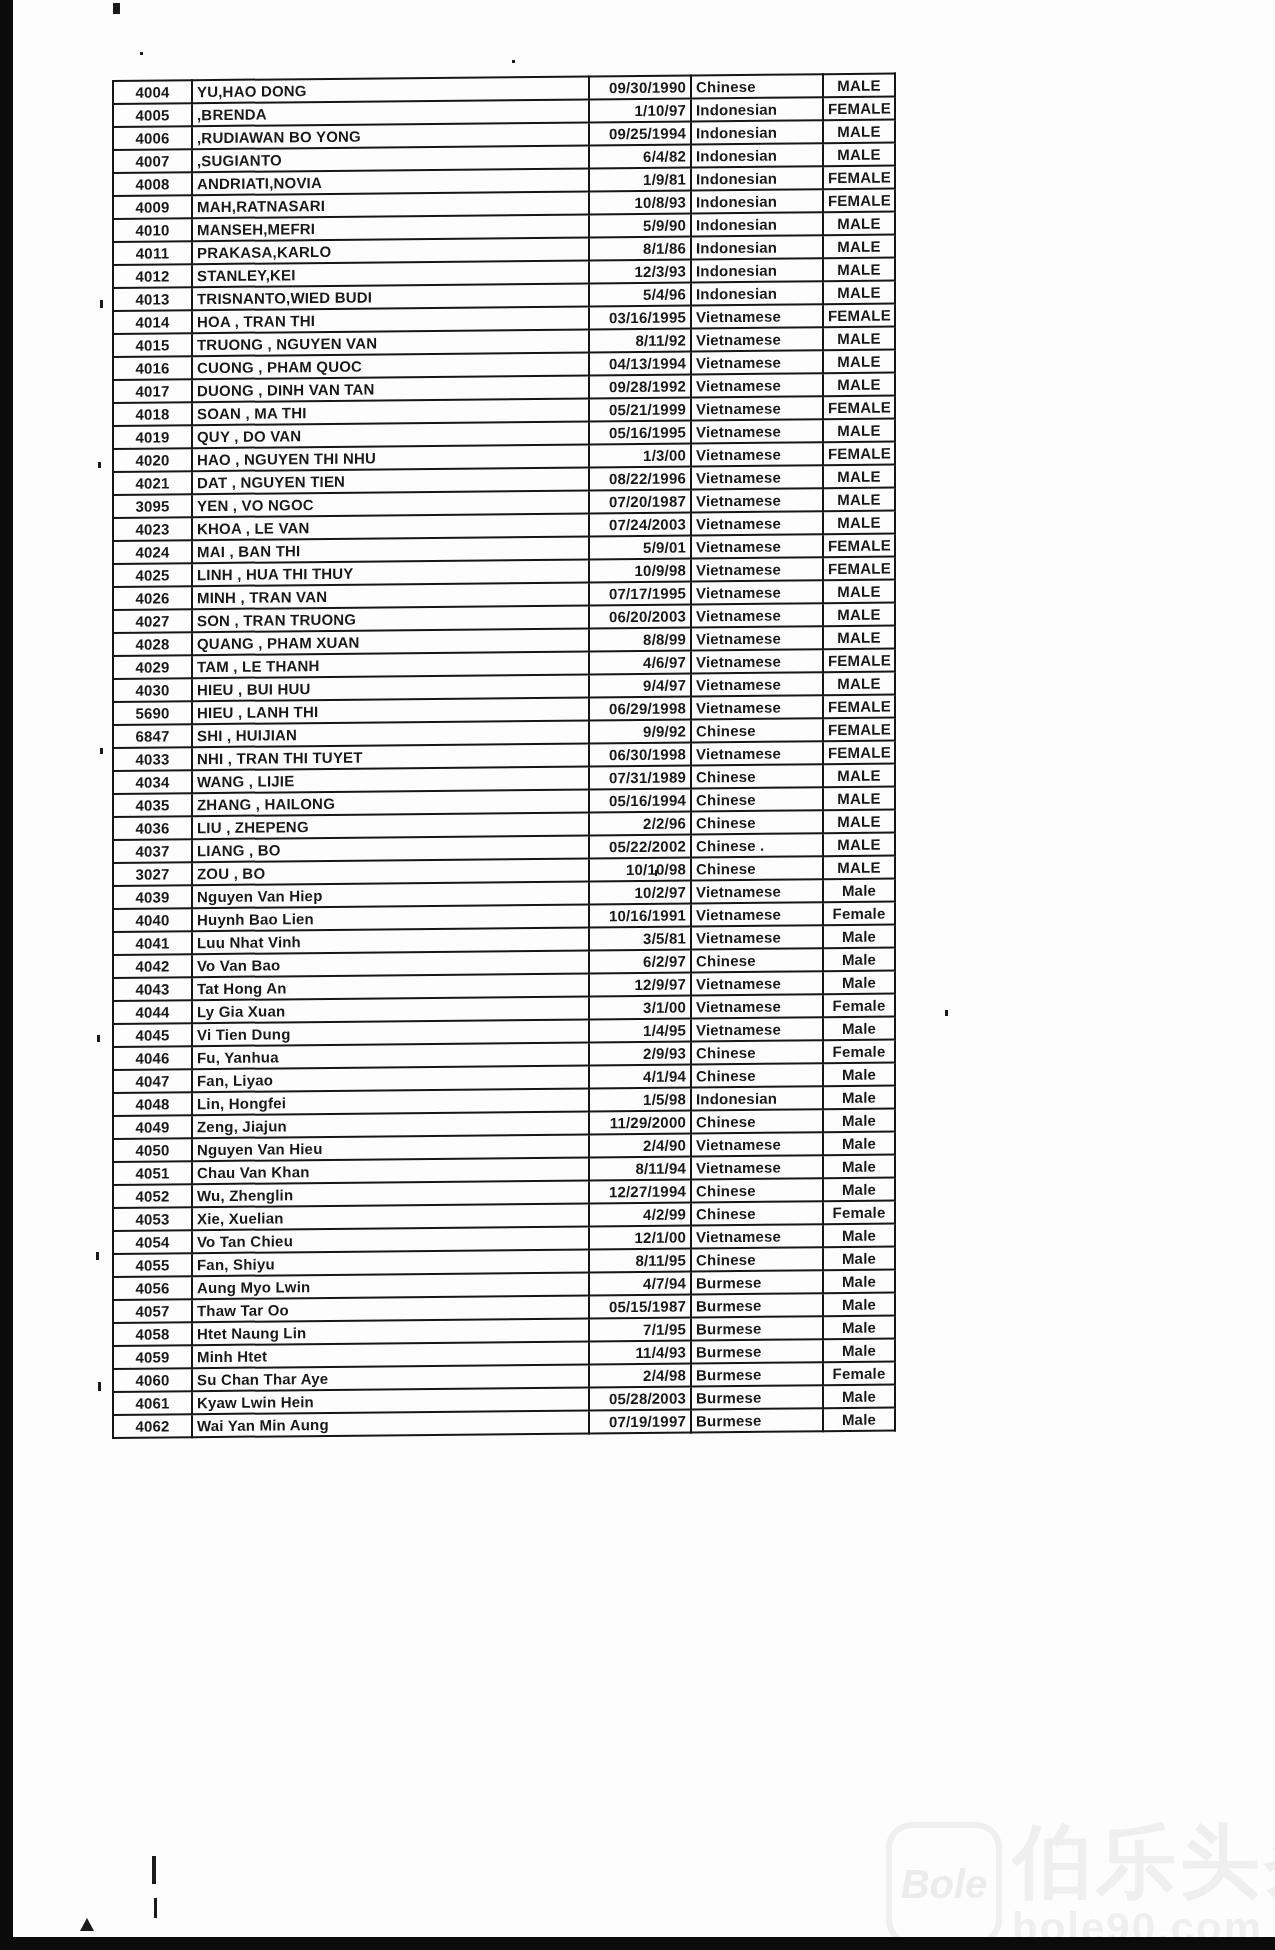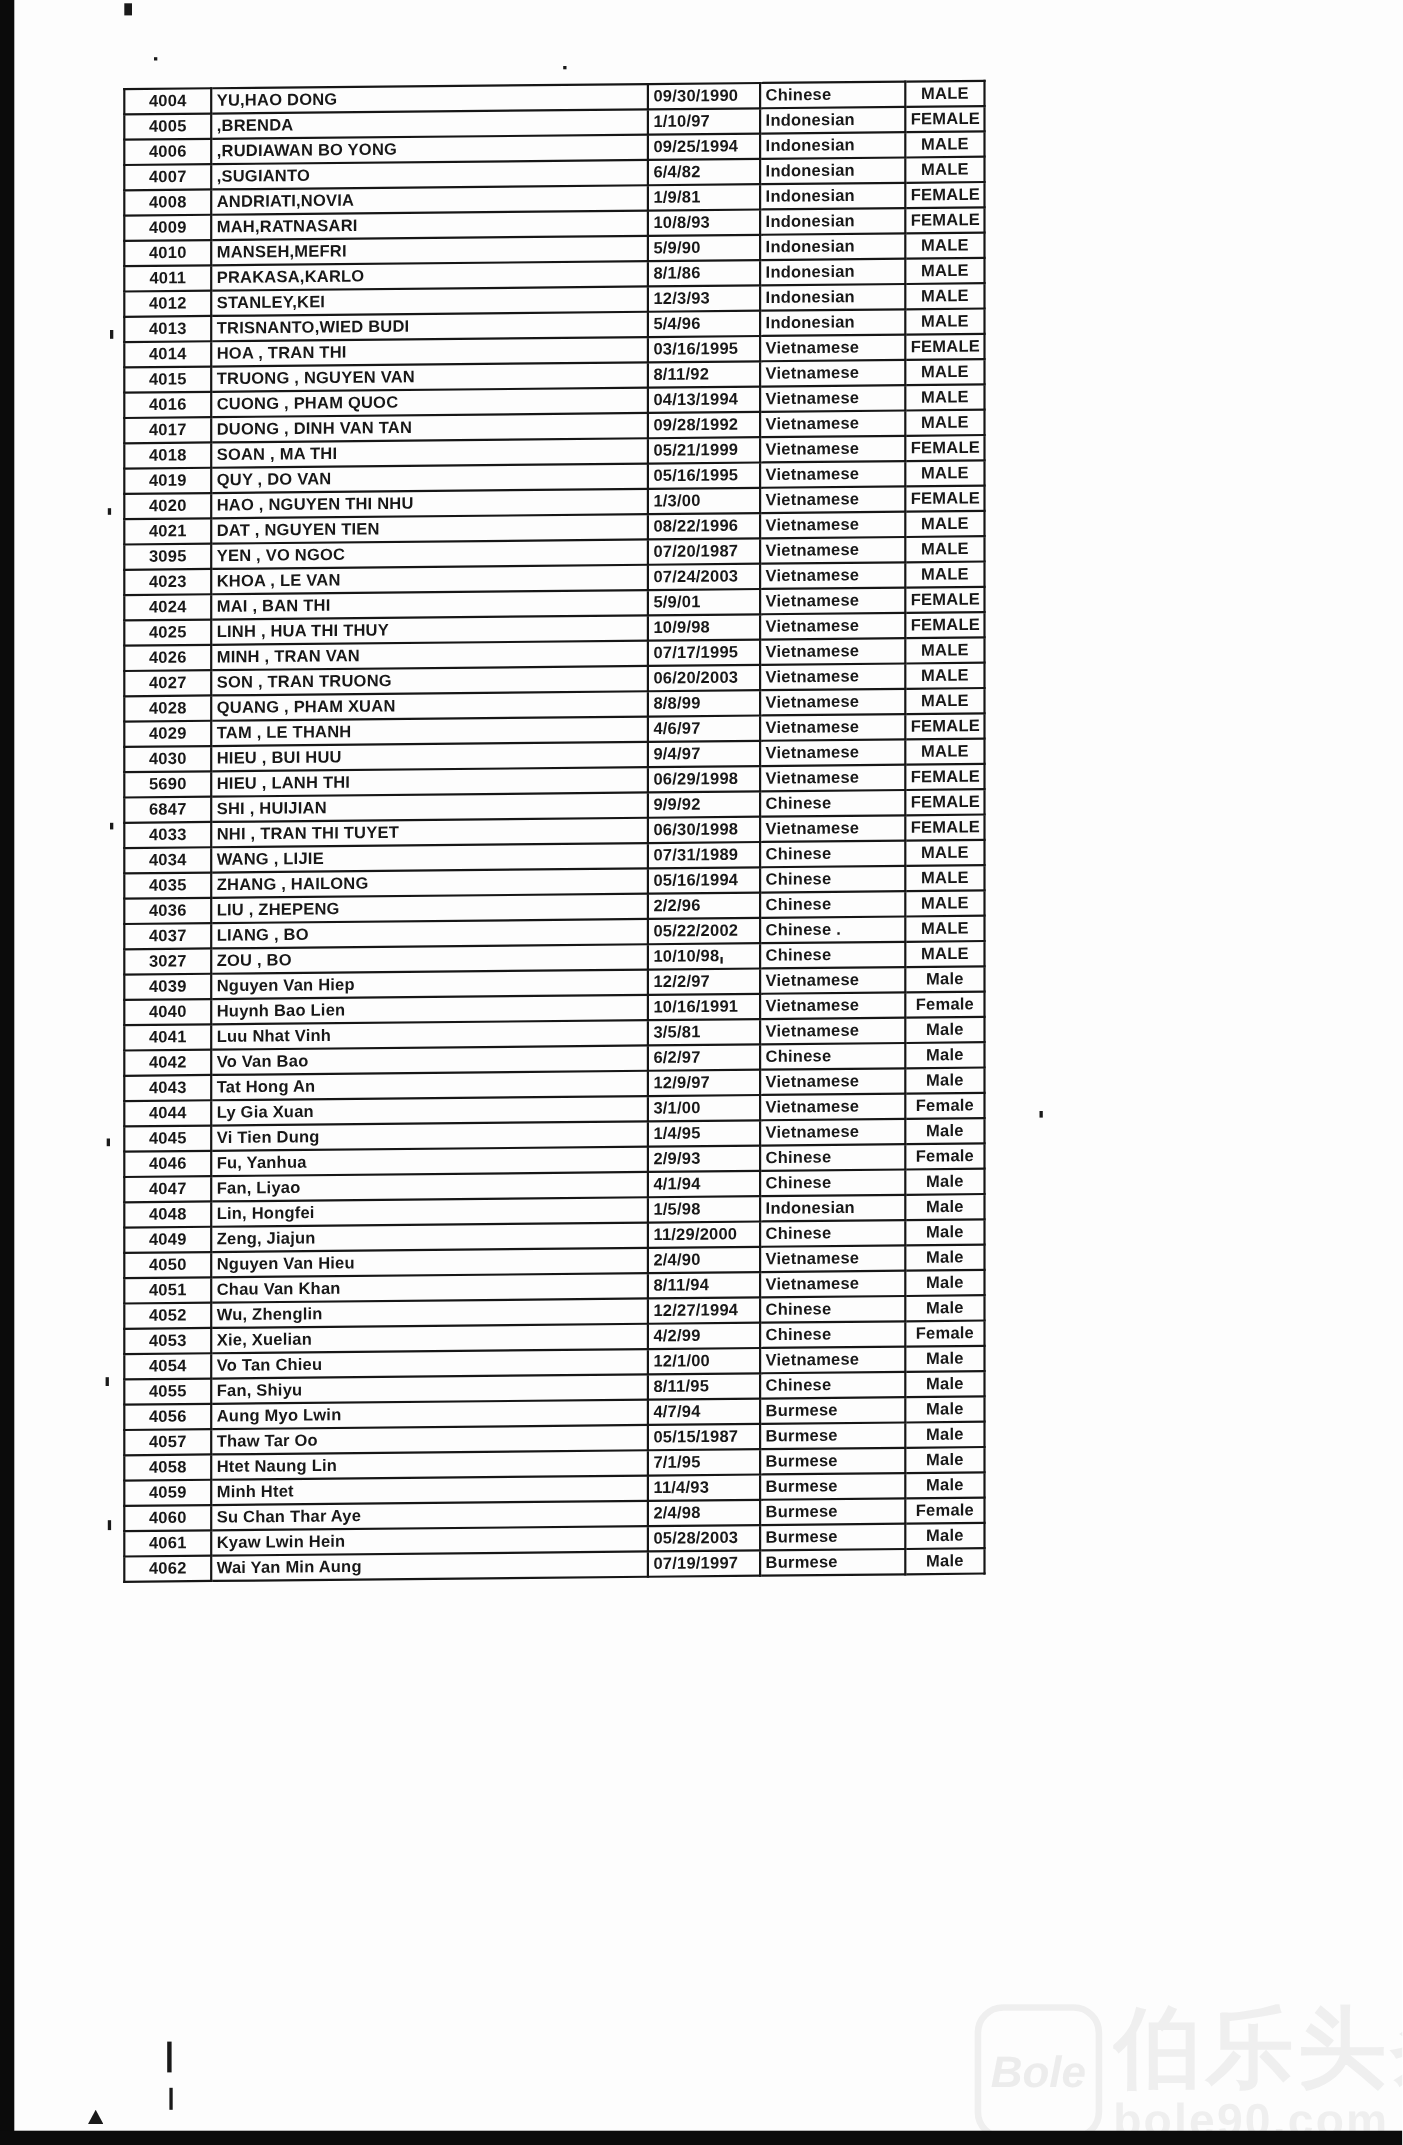--- a/index.html
+++ b/index.html
@@ -37,21 +37,21 @@
     padding:0 4px;
     font-size:15px;
     font-weight:600;
     letter-spacing:.2px;
     white-space:nowrap;
     overflow:hidden;
     color:#181818;
   }
   td.c-id{width:69px;text-align:center;margin-left:30px;}
   td.c-name{width:387px;text-align:left;padding-left:7px;}
-  td.c-dob{width:92px;text-align:left;padding-right:5px;}
+  td.c-dob{width:92px;text-align:right;padding-right:5px;}
   td.c-nat{width:122px;text-align:left;padding-left:6px;}
   td.c-sex{width:62px;text-align:center;padding-left:6px;}
   
   .watermark{
     position:absolute;left:886px;top:1822px;width:400px;height:128px;
     z-index:2;color:#ededed;
     display:flex;align-items:flex-start;
   }
   .wm-logo{
     width:104px;height:112px;
@@ -372,21 +372,21 @@
     <td class="c-id">3027</td>
     <td class="c-name">ZOU , BO</td>
     <td class="c-dob">10/10/98</td>
     <td class="c-nat">Chinese</td>
     <td class="c-sex">MALE</td>
   </tr>
 
   <tr>
     <td class="c-id">4039</td>
     <td class="c-name">Nguyen Van Hiep</td>
-    <td class="c-dob">12/2/97</td>
+    <td class="c-dob">10/2/97</td>
     <td class="c-nat">Vietnamese</td>
     <td class="c-sex">Male</td>
   </tr>
 
   <tr>
     <td class="c-id">4040</td>
     <td class="c-name">Huynh Bao Lien</td>
     <td class="c-dob">10/16/1991</td>
     <td class="c-nat">Vietnamese</td>
     <td class="c-sex">Female</td>

